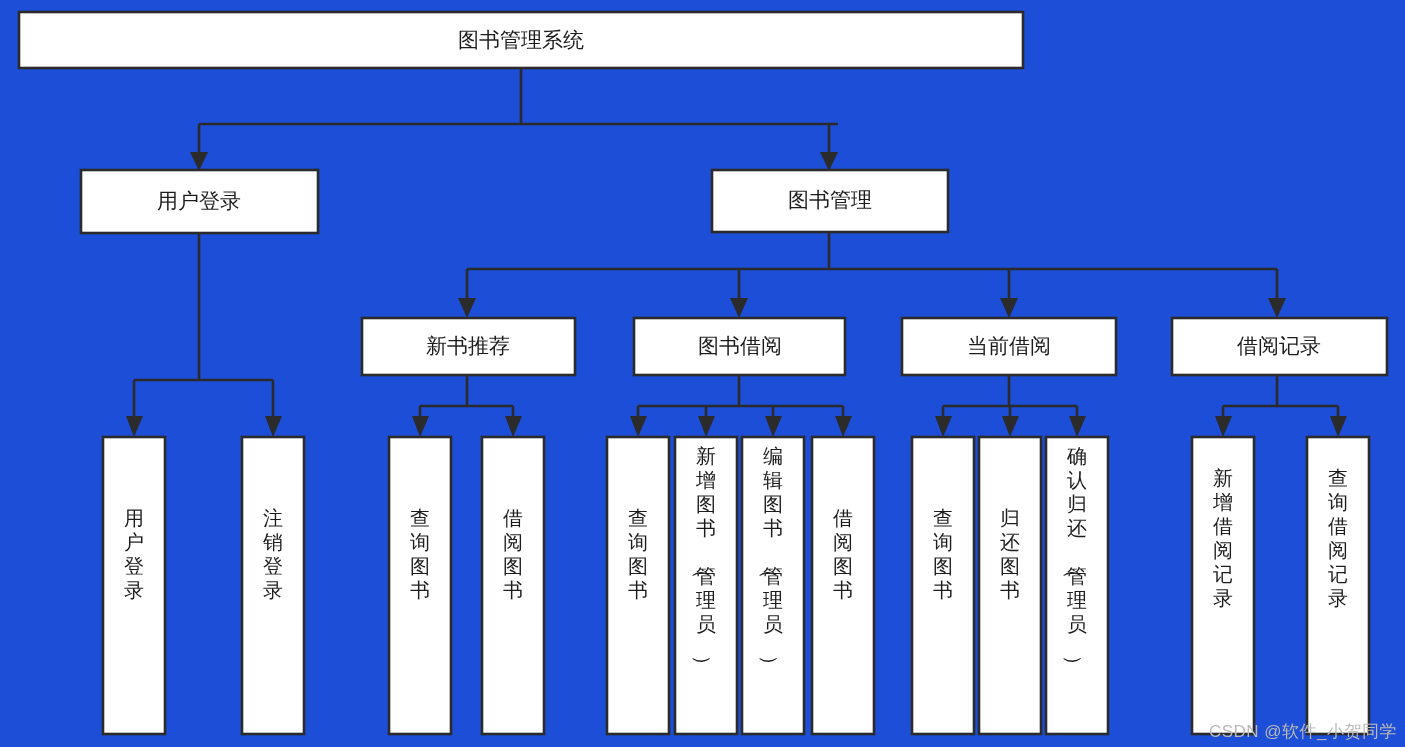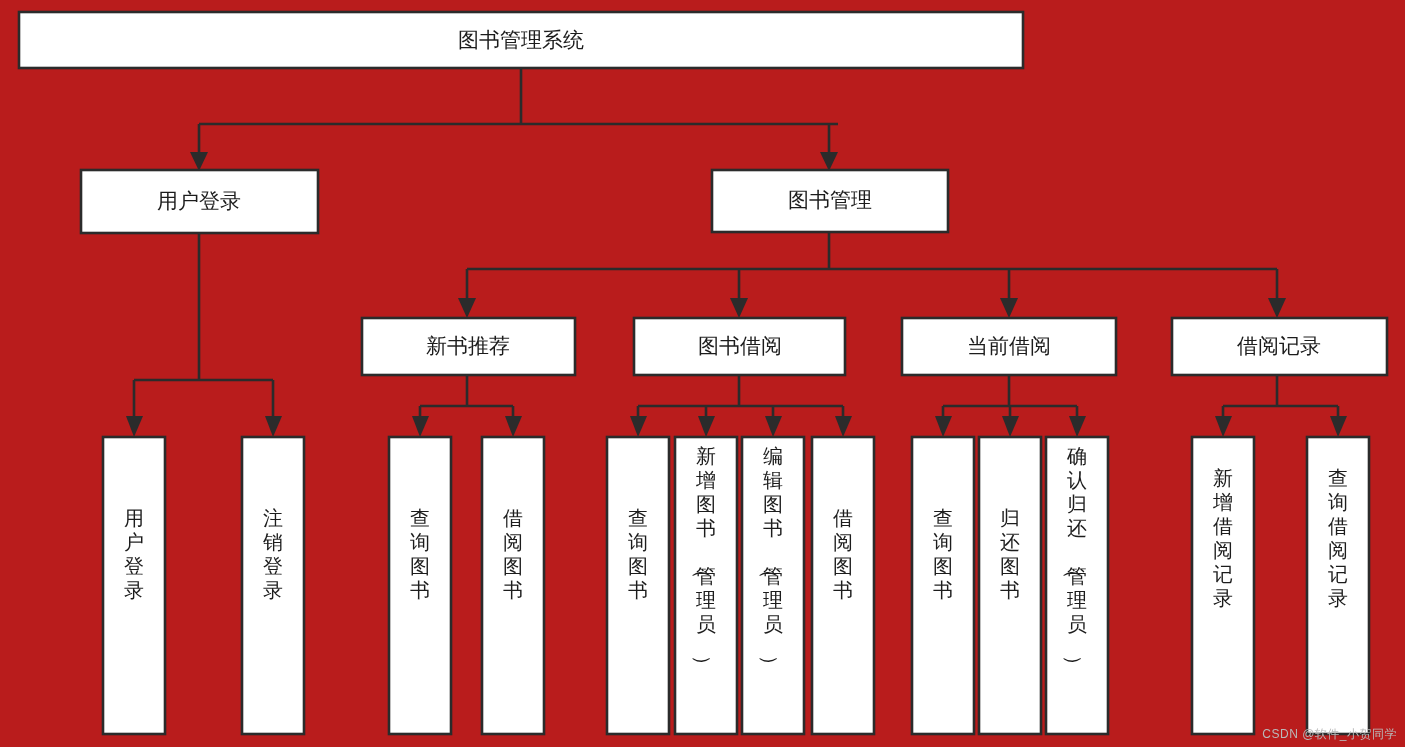--- a/index.html
+++ b/index.html
@@ -11,21 +11,21 @@
   body {
     width: 1405px;
     height: 747px;
     overflow: hidden;
     font-family: "Liberation Sans", "DejaVu Sans", sans-serif;
   }
   #diagram-root {
     position: relative;
     width: 1405px;
     height: 747px;
-    background: #b91c1c;
+    background: #1d4ed8;
   }
   svg.diagram-canvas {
     position: absolute;
     left: 0;
     top: 0;
     width: 1405px;
     height: 747px;
     display: block;
   }
   .node-box {
@@ -57,21 +57,21 @@
     font-size: 20px;
     fill: #1c1c1c;
     text-anchor: middle;
     white-space: pre;
   }
   .watermark-text {
     position: absolute;
     right: 8px;
     bottom: 4px;
     font-family: "Liberation Sans", "DejaVu Sans", sans-serif;
-    font-size: 12px;
+    font-size: 17px;
     color: #b9b9b9;
     letter-spacing: 0.5px;
     user-select: none;
     white-space: pre;
   }
 </style>
 </head>
 <body>
 
 <div id="diagram-root">

